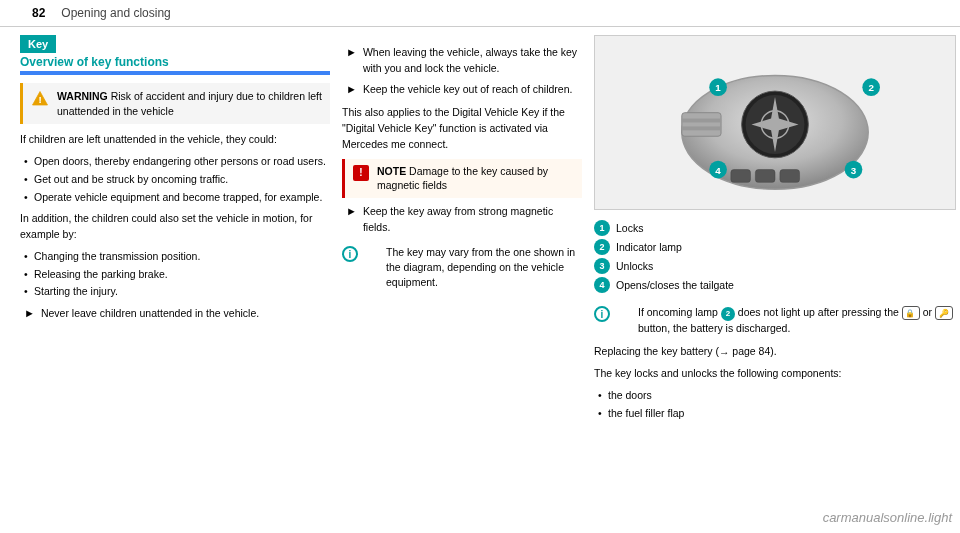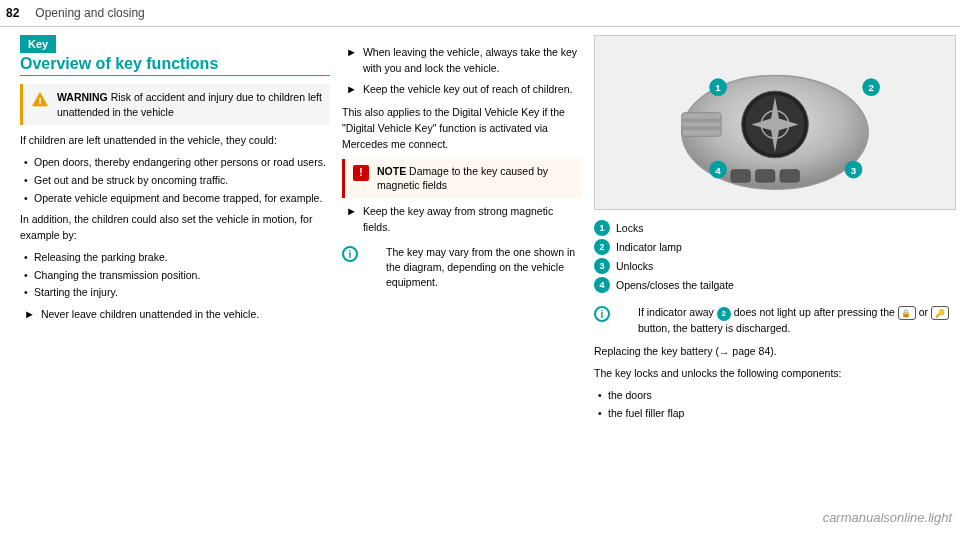--- a/index.html
+++ b/index.html
@@ -9,21 +9,21 @@
       background: #fff;
       color: #000;
       width: 960px;
       min-height: 533px;
     }
 
     
     .page-header {
       display: flex;
       align-items: center;
-      padding: 6px 6px;
+      padding: 6px 32px;
       border-bottom: 1px solid #ccc;
     }
     .page-number {
       font-weight: bold;
       font-size: 12px;
       margin-right: 16px;
     }
     .page-title-text {
       font-size: 12px;
       color: #444;
@@ -49,23 +49,23 @@
       font-weight: bold;
       font-size: 11px;
       padding: 3px 8px;
       display: inline-block;
       margin-bottom: 2px;
     }
 
     .section-heading {
       color: #00a0a0;
       font-weight: bold;
-      font-size: 16px;
+      font-size: 12px;
       margin-bottom: 8px;
-      border-bottom: 1px solid #3b82f6;
+      border-bottom: 4px solid #3b82f6;
       padding-bottom: 2px;
     }
 
     
     .warning-box {
       display: flex;
       align-items: flex-start;
       gap: 8px;
       background: #f5f5f5;
       border-left: 3px solid #e8a000;
@@ -301,22 +301,22 @@
 
     <ul class="bullet-list">
       <li><span>Open doors, thereby endangering other persons or road users.</span></li>
       <li><span>Get out and be struck by oncoming traf­­fic.</span></li>
       <li><span>Operate vehicle equipment and become trapped, for example.</span></li>
     </ul>
 
     <p class="body-text">In addition, the children could also set the vehicle in motion, for example by:</p>
 
     <ul class="bullet-list">
+      <li><span>Changing the transmission position.</span></li>
       <li><span>Releasing the parking brake.</span></li>
-      <li><span>Changing the transmission position.</span></li>
       <li><span>Starting the injury.</span></li>
     </ul>
 
     <div class="arrow-item">
       <span class="arrow-symbol">►</span>
       <span class="arrow-text">Never leave children unattended in the vehicle.</span>
     </div>
 
   </div>
 
@@ -412,21 +412,21 @@
       </li>
       <li>
         <span class="circle-num">4</span>
         <span>Opens/closes the tailgate</span>
       </li>
     </ul>
 
     <div class="info-box">
       <div class="info-icon">i</div>
       <span class="info-text">
-        <span>If indicator away</span>
+        <span>If oncoming lamp</span>
         <span class="circle-num" style="width:14px;height:14px;font-size:8px;display:inline-flex;">2</span>
         <span>does not light up after pressing the</span>
         <span class="btn-icon">🔒</span>
         <span>or</span>
         <span class="btn-icon">🔑</span>
         <span>button, the bat­tery is discharged.</span>
       </span>
     </div>
 
     <p class="body-text" style="margin-top:5px;">Replacing the key battery (→ page 84).</p>

